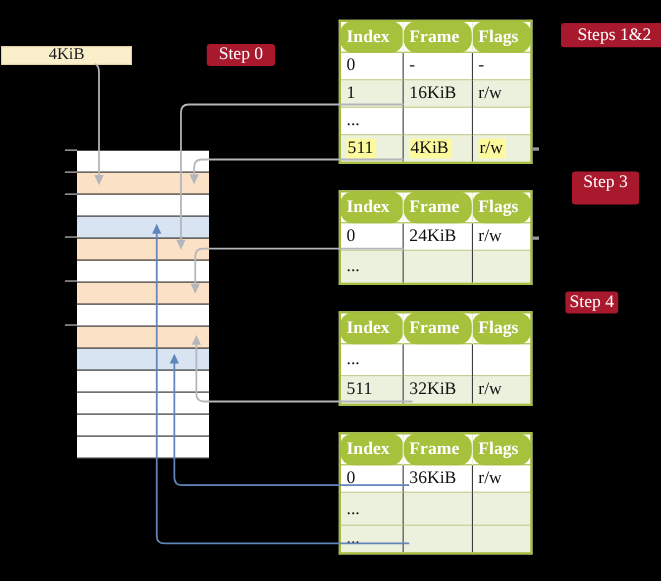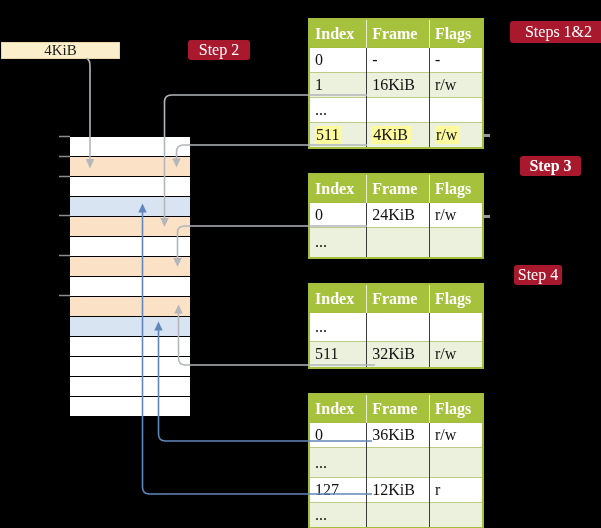--- a/index.html
+++ b/index.html
@@ -14,42 +14,42 @@
     background:var(--label-cream);border:1px solid #e6d6aa;box-sizing:border-box;
     color:#1a1a1a;font-size:15px;line-height:15px;text-align:center;
   }
   
   .badge{
     position:absolute;background:var(--badge-red);color:#fff;
     border-radius:3px;font-size:16px;text-align:center;
   }
   .badge.b0{left:188px;top:40px;width:62px;height:20px;line-height:20px;}
   .badge.b12{left:510px;top:21px;width:97px;height:22px;line-height:22px;}
-  .badge.b3{left:520px;top:156px;width:61px;height:20px;line-height:20px;font-weight:bold;}
+  .badge.b3{left:520px;top:156px;width:61px;height:30px;line-height:20px;}
   .badge.b4{left:514px;top:265px;width:48px;height:20px;line-height:20px;}
   
   .memcol{
     position:absolute;left:70px;top:136px;width:120px;height:280px;
     border-top:1px solid #000;box-sizing:border-box;
   }
   .mrow{height:20px;box-sizing:border-box;border-bottom:1px solid #000;}
   .mrow.free{background:var(--frame-free);}
   .mrow.page-table{background:var(--frame-page-table);}
   .mrow.mapped-page{background:var(--frame-mapped-page);}
   
   .ptable{position:absolute;left:308px;}
   .ptable.t1{top:18px;} .ptable.t2{top:173px;} .ptable.t3{top:283px;} .ptable.t4{top:393px;}
   .ptable table{
     border-collapse:collapse;border:2px solid var(--table-border-green);
     background:#fff;table-layout:fixed;width:176px;
   }
   .ptable col.c-index{width:57px;} .ptable col.c-frame{width:62px;} .ptable col.c-flags{width:53px;}
   .ptable th{
     background:var(--table-header-green);color:#fff;font-weight:bold;font-size:16px;
-    height:27px;text-align:left;padding:0 0 0 5px;border-left:1px solid #e9f2cd;
+    height:27px;text-align:left;padding:0 0 0 5px;border-left:1px solid #e9f2cd;border-radius:12px;
   }
   .ptable th:first-child{border-left:none;}
   .ptable thead tr{border-bottom:1px solid var(--table-border-green);}
   .ptable td{
     font-size:16px;color:#111;padding:0 0 0 5px;border-left:1px solid #3c3c3c;
     overflow:hidden;white-space:nowrap;
   }
   .ptable td:first-child{border-left:none;}
   .ptable tbody tr{border-top:1px solid #bccb86;}
   .ptable tbody tr.shaded td{background:var(--table-row-green);}
@@ -63,21 +63,21 @@
   .tick{stroke:#8c8c8c;stroke-width:1.5;}
   .stub{fill:#98989a;}
 </style>
 </head>
 <body>
 
 <div id="stage">
 
   <div class="root-label">4KiB</div>
 
-  <div class="badge b0">Step 2</div>
+  <div class="badge b0">Step 0</div>
   <div class="badge b12">Steps 1&amp;2</div>
   <div class="badge b3">Step 3</div>
   <div class="badge b4">Step 4</div>
 
   <div class="memcol">
       <div class="mrow free"></div>
       <div class="mrow page-table"></div>
       <div class="mrow free"></div>
       <div class="mrow mapped-page"></div>
       <div class="mrow page-table"></div>
@@ -203,25 +203,20 @@
         <tbody>
           <tr style="height: 25px;">
             <td>0</td>
             <td>36KiB</td>
             <td>r/w</td>
           </tr>
           <tr class="shaded" style="height: 30px;">
             <td>...</td>
             <td></td>
             <td></td>
-          </tr>
-          <tr style="height: 25px;">
-            <td>127</td>
-            <td>12KiB</td>
-            <td>r</td>
           </tr>
           <tr class="shaded" style="height: 25px;">
             <td>...</td>
             <td></td>
             <td></td>
           </tr>
         </tbody>
       </table>
     </div>
 

